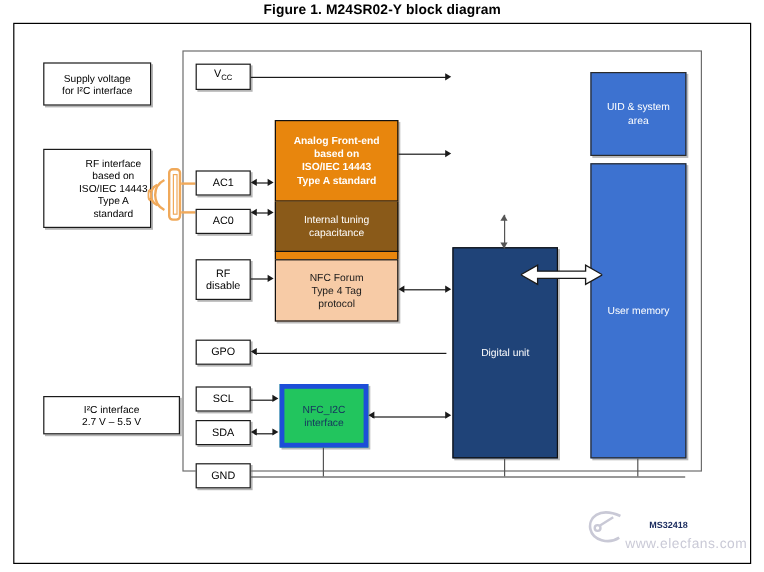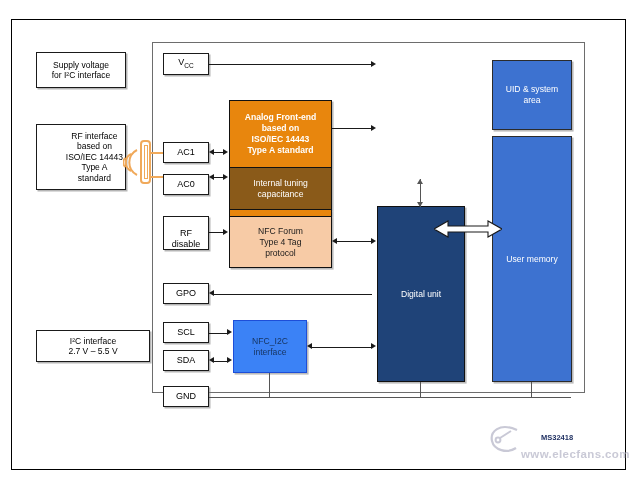--- a/index.html
+++ b/index.html
@@ -46,21 +46,21 @@
     text-align:center;line-height:11px;font-size:8.6px;
     box-shadow:1.6px 1.6px 0 rgba(120,120,120,.5);
   }
   .blk-afe{background:#e8860d;color:#fff;border:1px solid #111;}
   .blk-tune{background:#8a5a19;color:#fff;border:1px solid #111;border-top:none;}
   .blk-orange-strip{background:#e8860d;border:1px solid #111;border-top:none;border-bottom:none;}
   .blk-nfc{background:#f7cba6;color:#1a1a1a;border:1px solid #111;}
   .blk-pmu{background:#1f4378;color:#fff;border:1px solid #101010;}
   .blk-digital{background:#1f4378;color:#fff;border:1px solid #101010;}
   .blk-mem{background:#3d72d0;color:#fff;border:1px solid #2b2b2b;}
-  .blk-i2c{background:#3b82f6;color:#16335e;border:1px solid #1d4ed8;}
+  .blk-i2c{background:#22c55e;color:#16335e;border:4px solid #1d4ed8;}
 
   
   .ln{position:absolute;background:#1a1a1a;}
   .lnh{height:1.2px;}
   .lnv{width:1.2px;}
   .ln-grey{background:#555;}
   .arrow{position:absolute;width:0;height:0;}
   .ar-r{border-top:3.4px solid transparent;border-bottom:3.4px solid transparent;border-left:5.5px solid #1a1a1a;}
   .ar-l{border-top:3.4px solid transparent;border-bottom:3.4px solid transparent;border-right:5.5px solid #1a1a1a;}
   .ar-u{border-left:3.4px solid transparent;border-right:3.4px solid transparent;border-bottom:5.5px solid #555;}
@@ -81,32 +81,33 @@
   .olead{position:absolute;background:#f0a95a;height:1.6px;}
 
   
   .wm{position:absolute;left:487px;top:418px;width:146px;height:56px;pointer-events:none;}
   .wm-cn{
     position:absolute;left:36px;top:6px;font-size:19px;color:#c9c9d6;
     font-family:"DejaVu Sans",sans-serif;letter-spacing:2px;font-weight:bold;opacity:.78;
   }
   .wm-url{
     position:absolute;left:34px;top:30px;font-size:11.5px;color:#c4c4d2;
-    font-family:"Liberation Sans",sans-serif;font-weight:bold;letter-spacing:.4px;opacity:.9;
+    font-family:"Liberation Sans",sans-serif;font-weight:normal;letter-spacing:.4px;opacity:.9;
   }
   .wm-logo{position:absolute;left:2px;top:6px;width:32px;height:30px;}
   .fig-id{
     position:absolute;left:541px;top:433px;font-size:7.5px;font-weight:bold;color:#1a2b5e;
   }
 </style>
 </head>
 <body>
 
 <div id="root">
 
+  <div class="fig-title">Figure 1. M24SR02-Y block diagram</div>
 
   <div class="outer-frame"></div>
 
   <div class="chip-frame"></div>
 
   <div class="wbox" style="left:36px;top:52px;width:90px;height:36px;">
     <div class="inner">
       <span>Supply voltage</span><br>
       <span>for I²C interface</span>
     </div>
@@ -145,21 +146,21 @@
   </div>
 
   <div class="wbox pin" style="left:163px;top:142px;width:46px;height:21px;align-items:center;">
     <div class="inner">AC1</div>
   </div>
 
   <div class="wbox pin" style="left:163px;top:174px;width:46px;height:21px;">
     <div class="inner">AC0</div>
   </div>
 
-  <div class="wbox pin" style="left:163px;top:216px;width:46px;height:34px;align-items:flex-end;">
+  <div class="wbox pin" style="left:163px;top:216px;width:46px;height:34px;">
     <div class="inner">
       <span>RF</span><br>
       <span>disable</span>
     </div>
   </div>
 
   <div class="wbox pin" style="left:163px;top:283px;width:46px;height:21px;">
     <div class="inner">GPO</div>
   </div>
 

